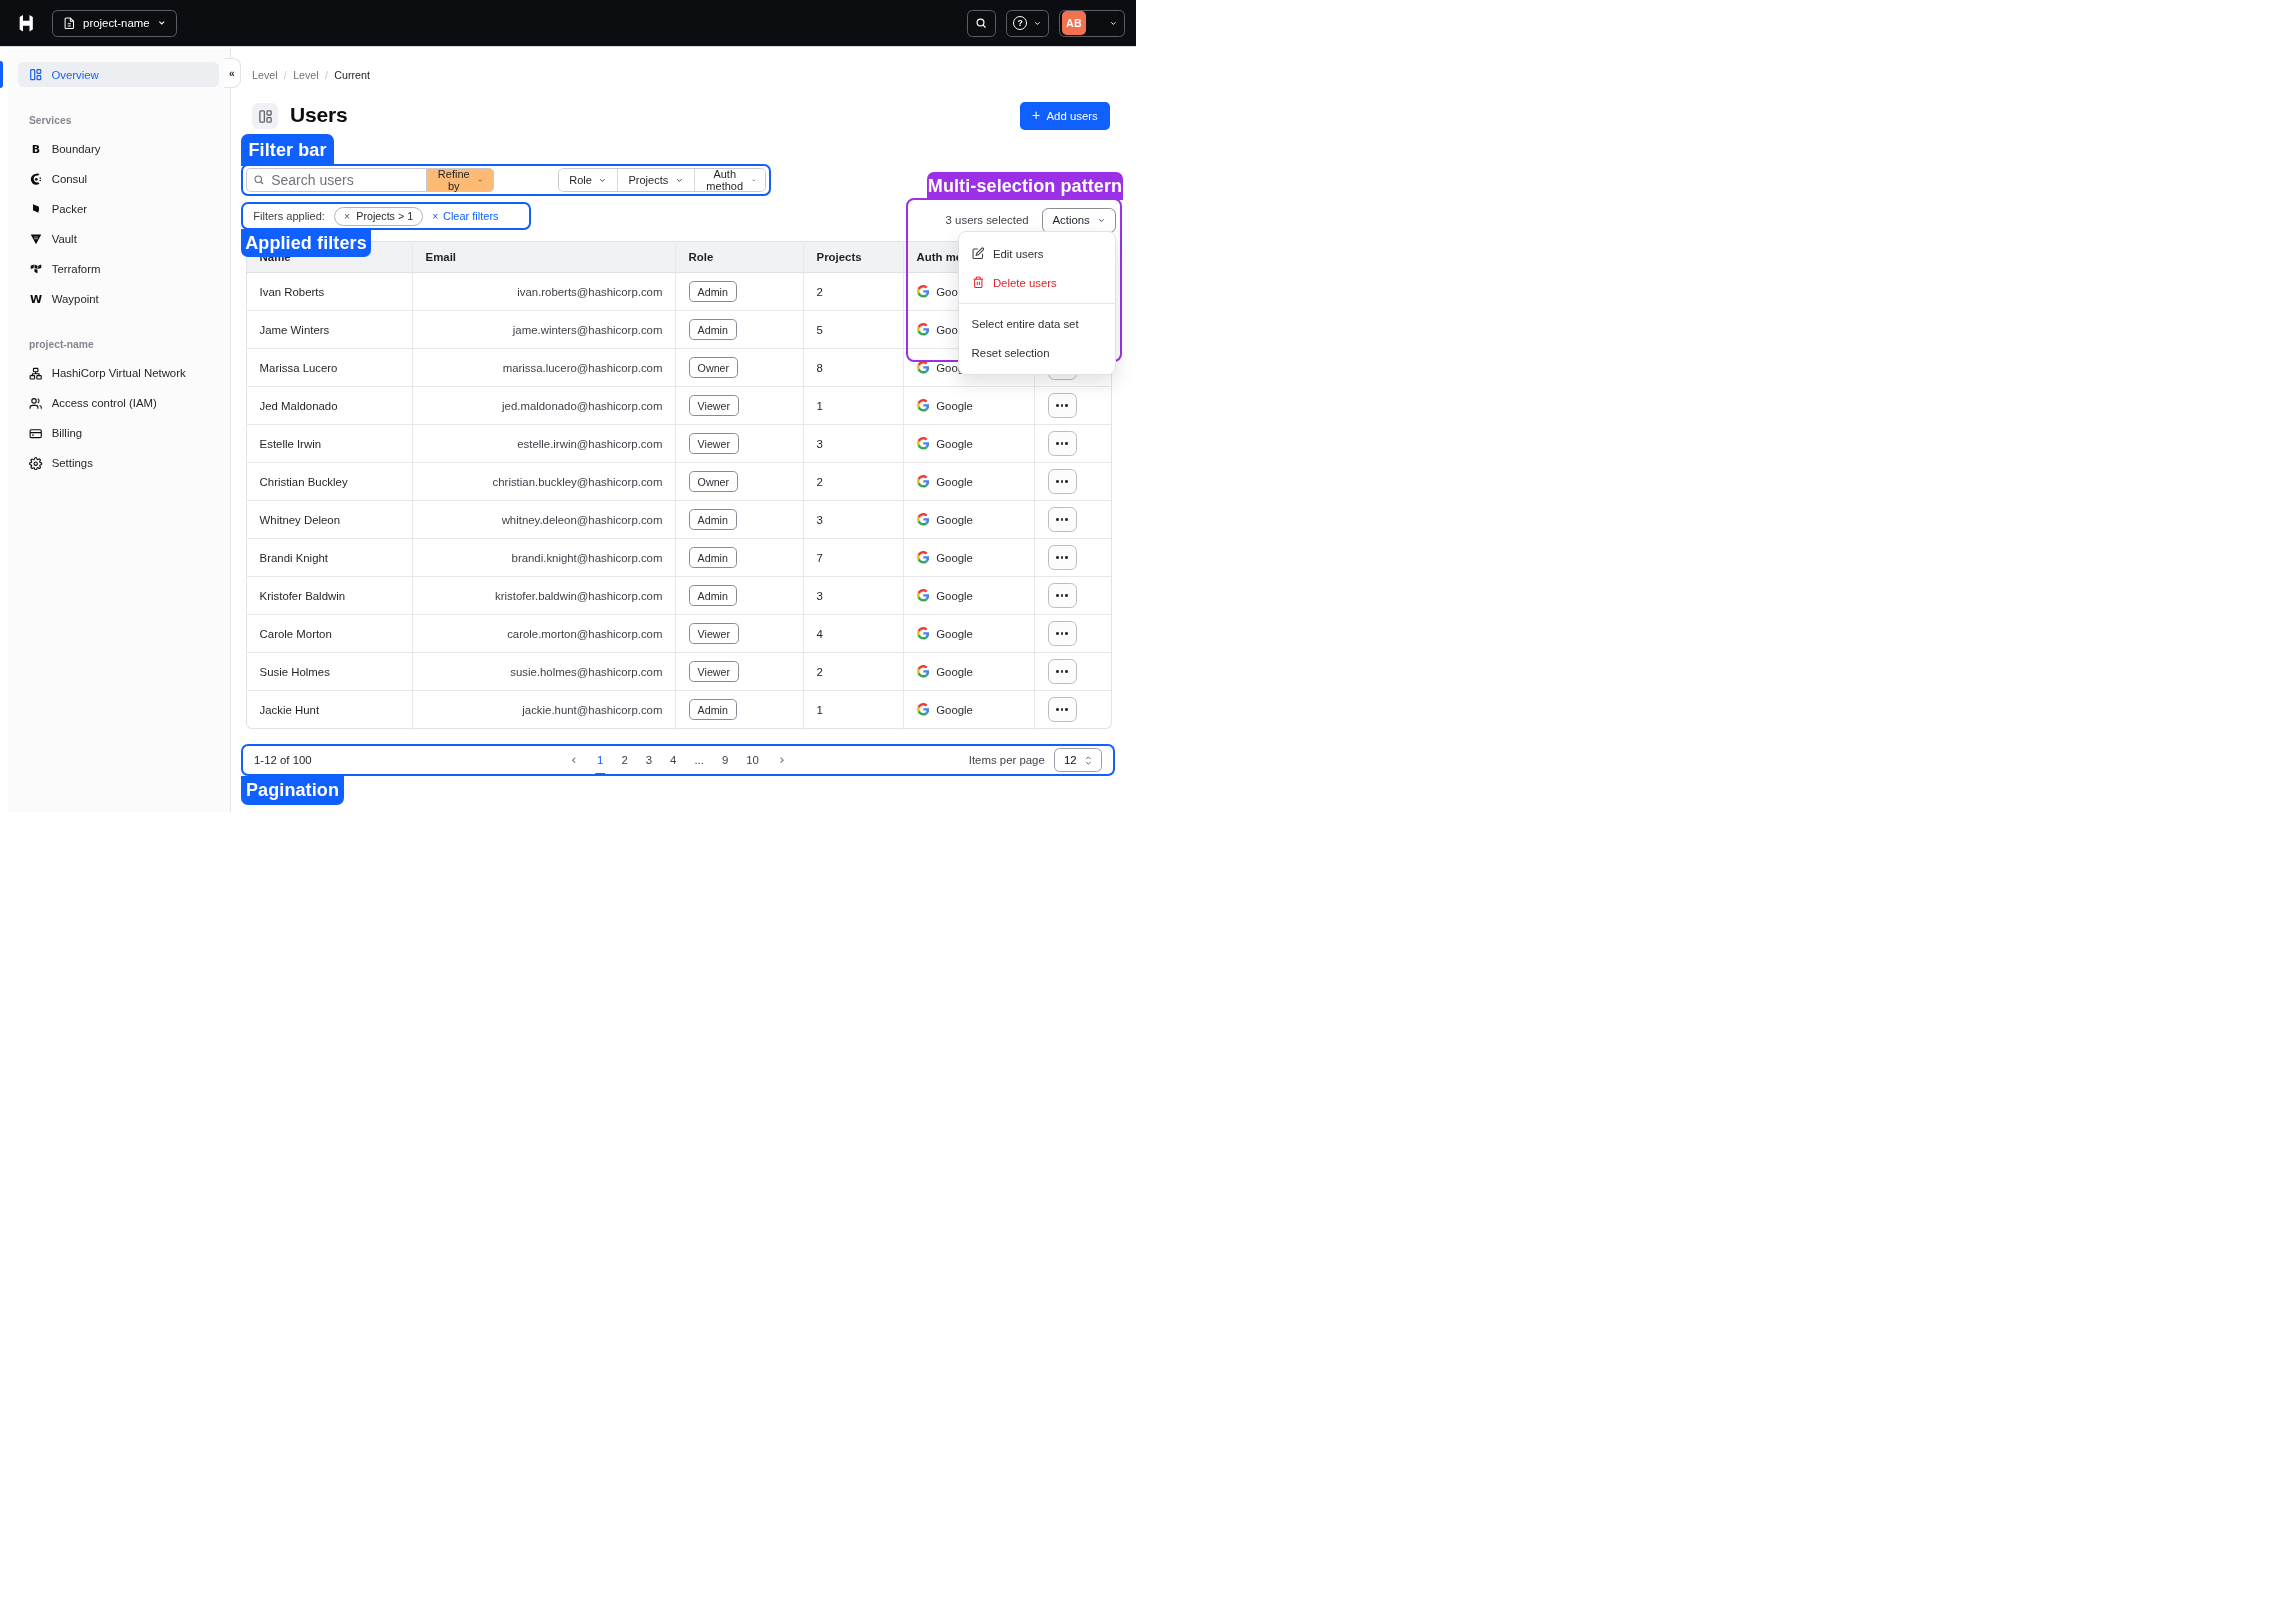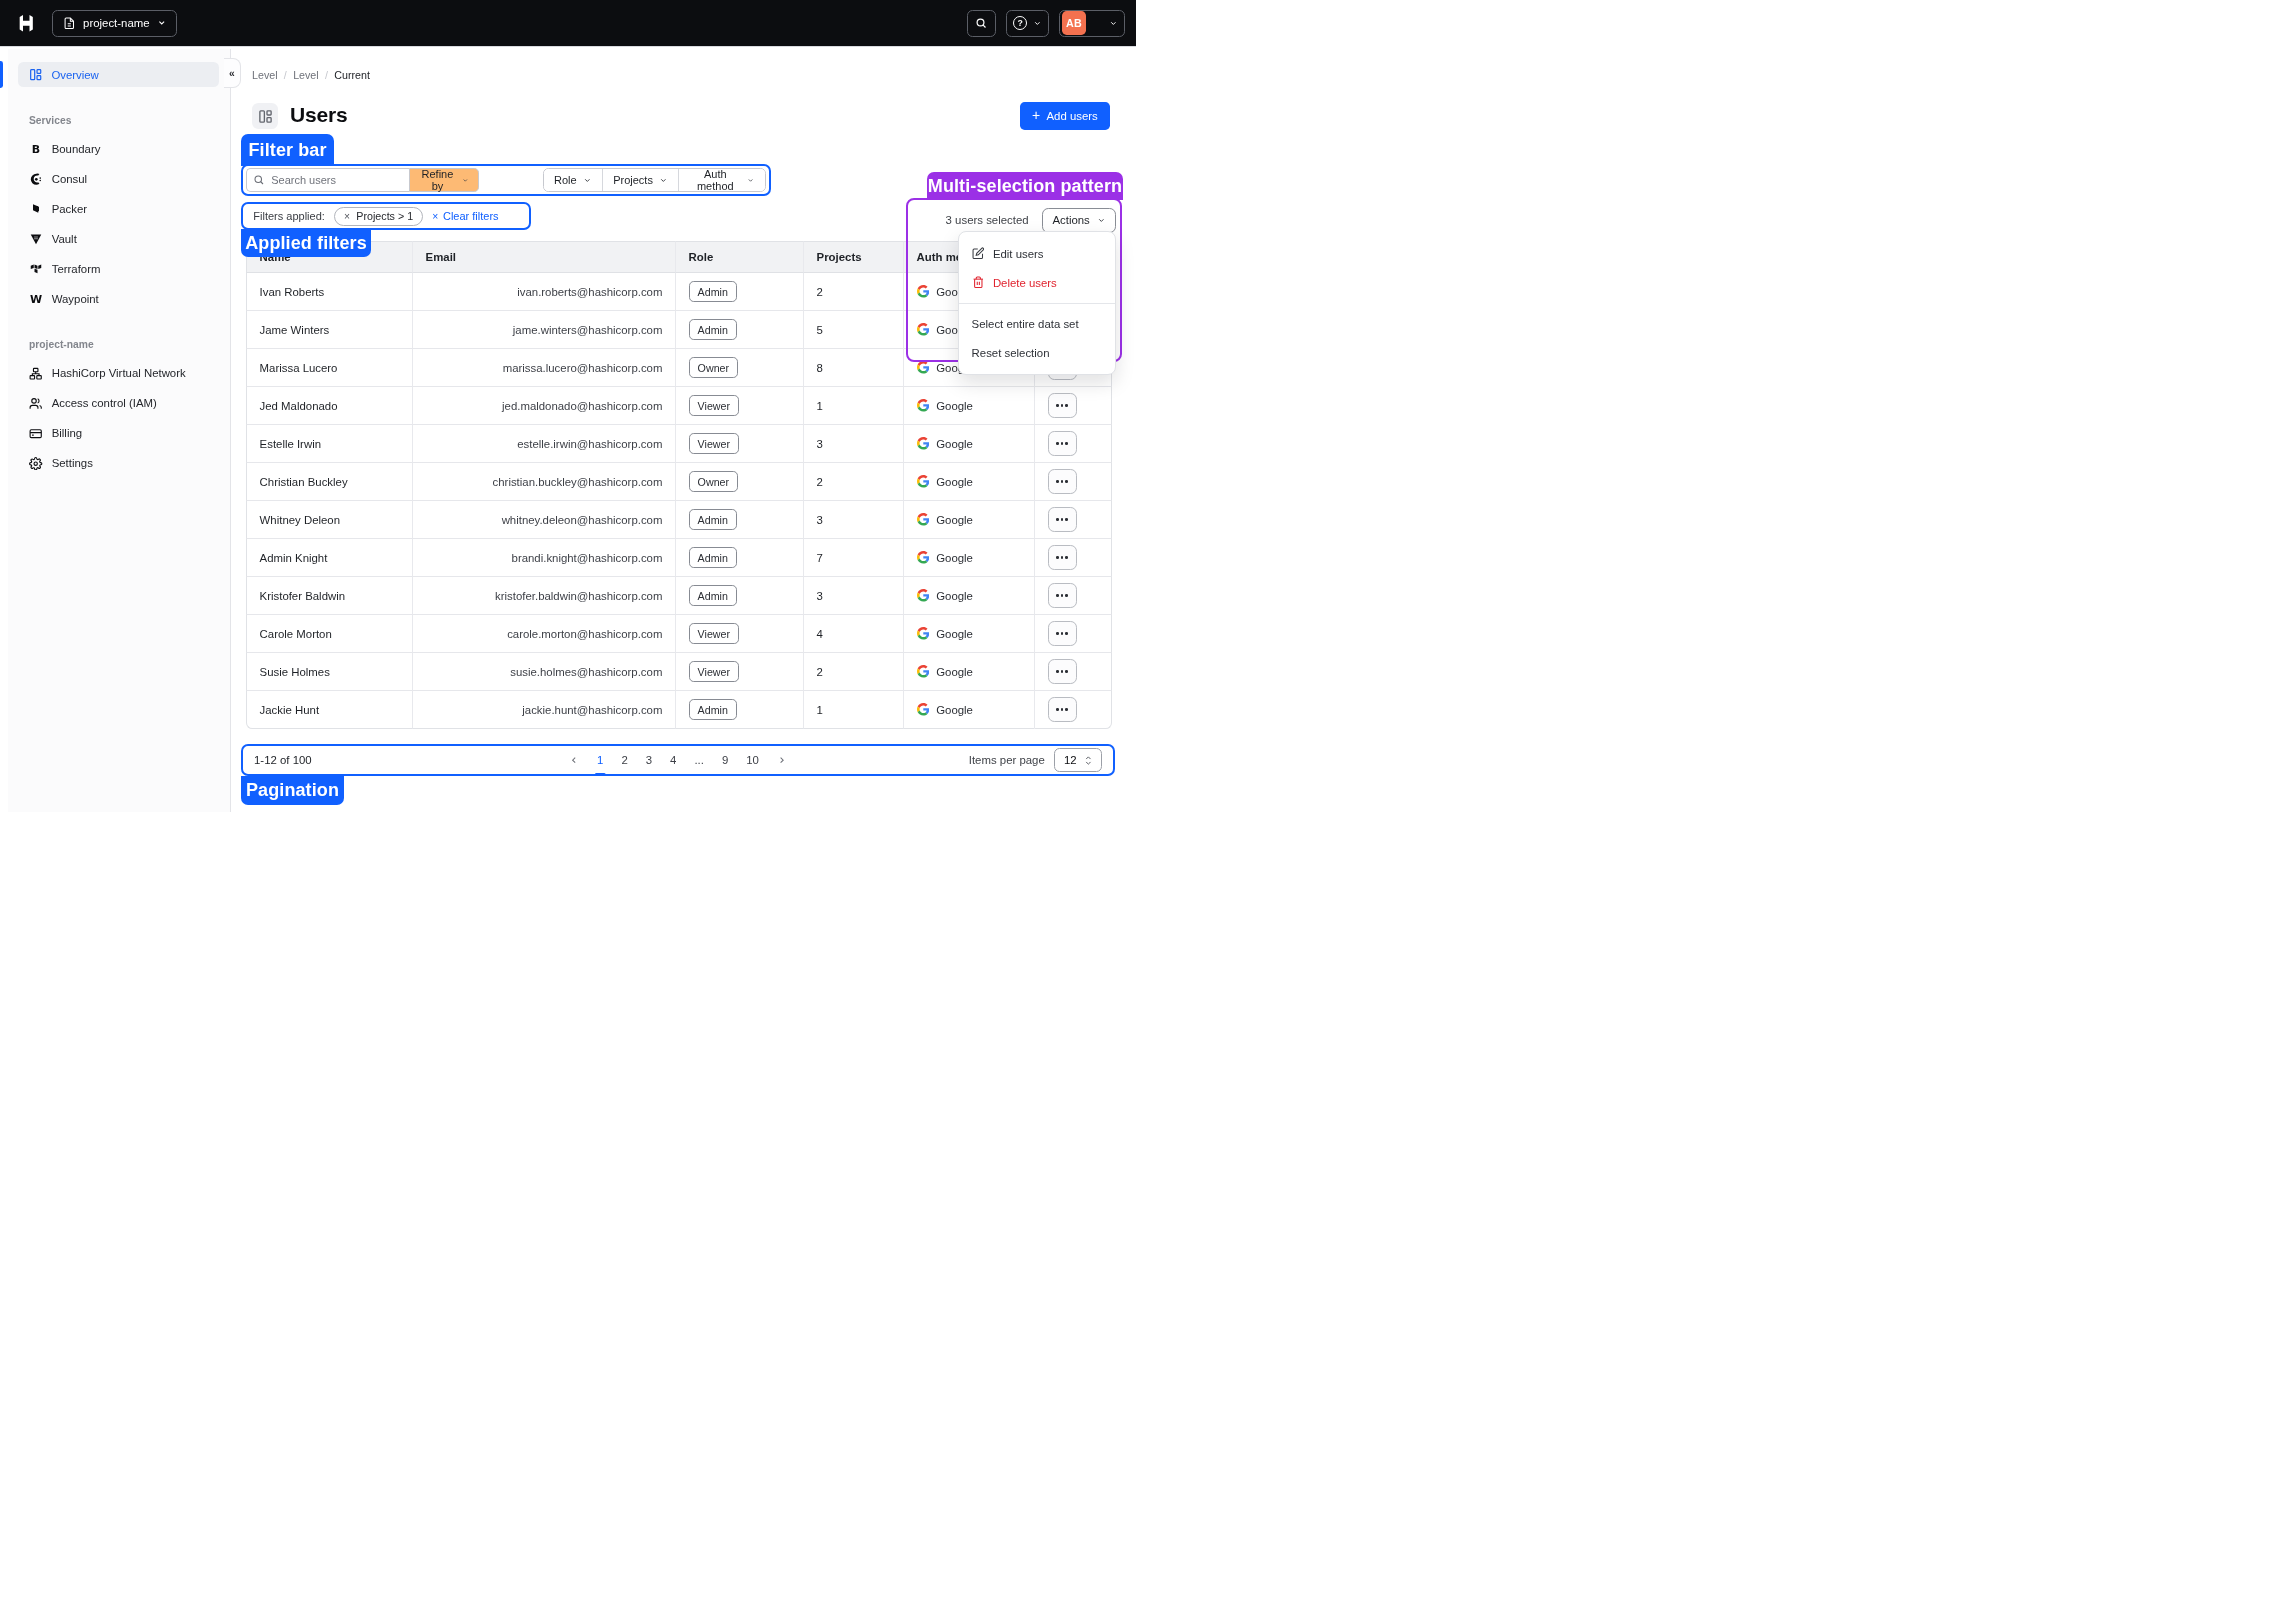--- a/index.html
+++ b/index.html
@@ -63,22 +63,22 @@
   .purple-box { position:absolute; left:906px; top:198px; width:216px; height:164px; border:2px solid #9b30e6;
                 border-radius:8px; z-index:12; pointer-events:none; }
   .badge-multi { left:927px; top:172px; width:196px; height:28px; border-radius:7px 7px 0 0; background:#9b30e6; z-index:13; }
   .badge-filter { left:241px; top:134px; width:93px; height:32px; }
   .badge-applied { left:241px; top:229px; width:130px; height:28px; z-index:14; }
   .badge-pagination { left:241px; top:776px; width:103px; height:29px; z-index:14; }
 
   
   .filter-box { left:241px; top:164px; width:530px; height:32px; display:flex; align-items:center; padding:0 3.2px; background:#fff; }
   .search-wrap { display:flex; height:24px; }
-  .search-input { width:163px; height:24px; border:0.8px solid #c7c9cf; border-right:none; border-radius:4.7px 0 0 4.7px;
-                  padding:0 6.3px 0 24px; font-size:11px; color:#1e2126; font-family:inherit; outline:none; background:#fff; }
+  .search-input { width:180px; height:24px; border:0.8px solid #c7c9cf; border-right:none; border-radius:4.7px 0 0 4.7px;
+                  padding:0 6.3px 0 24px; font-size:14px; color:#1e2126; font-family:inherit; outline:none; background:#fff; }
   .search-input::placeholder { color:#70737b; }
   .search-mag { position:absolute; left:11px; top:6.3px; color:#6b6e76; }
   .refine-btn { height:24px; padding:0 9.5px; border:0.8px solid #c7c9cf; border-radius:0 4.7px 4.7px 0; background:#fdba74;
                 font-size:11px; color:#1e2126; display:flex; align-items:center; gap:6.3px; cursor:pointer; font-family:inherit; }
   .seg-group { margin-left:64px; height:24.5px; display:flex; border:0.8px solid #c7c9cf; border-radius:5.5px; background:#fff; overflow:hidden; }
   .seg-btn { padding:0 10.3px; background:#fff; border:none; border-left:0.8px solid #d6d8dd; font-size:11px; color:#1e2126;
              display:flex; align-items:center; gap:6.3px; cursor:pointer; font-family:inherit; }
   .seg-btn:first-child { border-left:none; }
 
   
@@ -565,21 +565,21 @@
             <td style="text-align:center;">
               <button class="dots-btn" title="">
                 <i></i>
                 <i></i>
                 <i></i>
               </button>
             </td>
           </tr>
 
           <tr>
-            <td class="c-name">Admin Knight</td>
+            <td class="c-name">Brandi Knight</td>
             <td class="c-email">brandi.knight@hashicorp.com</td>
             <td><span class="badge-role">Admin</span></td>
             <td>7</td>
             <td>
               <span class="gcell">
                 <span>
                   <svg class="ic" width="12.6" height="12.6" viewBox="0 0 48 48">
                     <path fill="#EA4335" d="M24 9.5c3.54 0 6.71 1.22 9.21 3.6l6.85-6.85C35.9 2.38 30.47 0 24 0 14.62 0 6.51 5.38 2.56 13.22l7.98 6.19C12.43 13.72 17.74 9.5 24 9.5z"></path>
                     <path fill="#4285F4" d="M46.98 24.55c0-1.57-.15-3.09-.38-4.55H24v9.02h12.94c-.58 2.96-2.26 5.48-4.78 7.18l7.73 6c4.51-4.18 7.09-10.36 7.09-17.65z"></path>
                     <path fill="#FBBC05" d="M10.53 28.59c-.48-1.45-.76-2.99-.76-4.59s.27-3.14.76-4.59l-7.98-6.19C.92 16.46 0 20.12 0 24c0 3.88.92 7.54 2.56 10.78l7.97-6.19z"></path>

